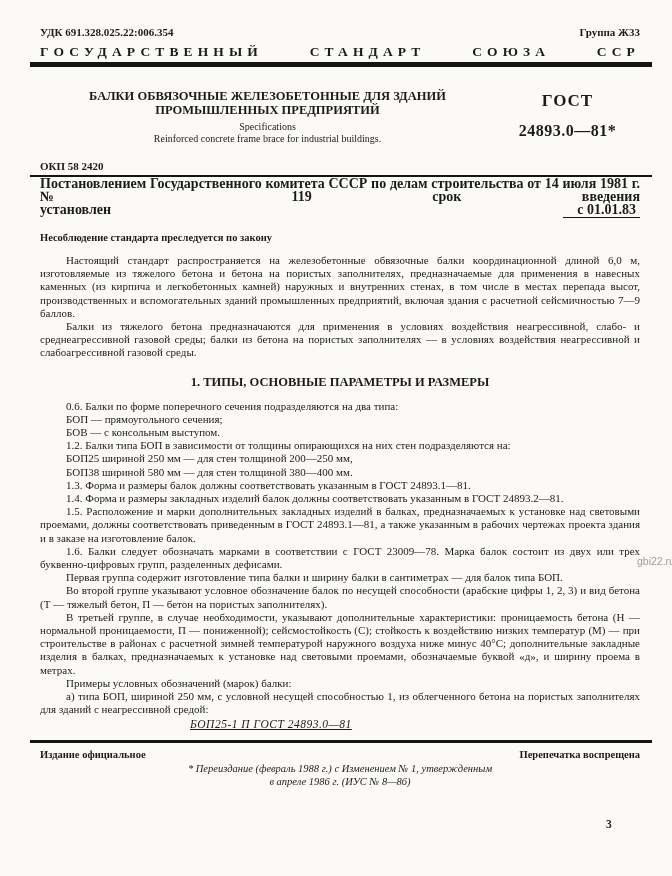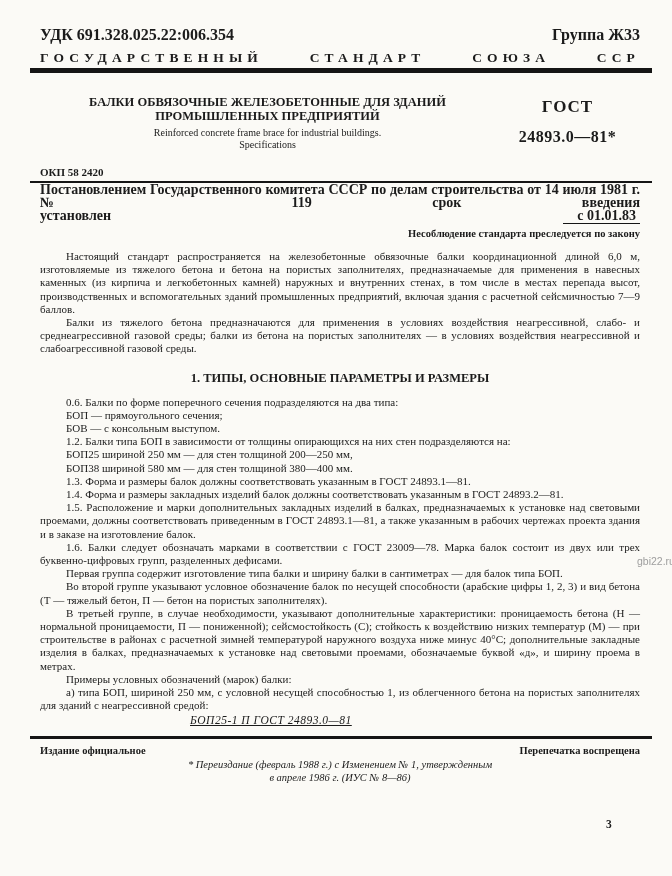--- a/index.html
+++ b/index.html
@@ -11,21 +11,21 @@
     font-family:"Liberation Serif", serif;
     color:#1b1b1b;
   }
   .content{position:absolute;left:40px;top:0;width:600px;}
   .rule{margin-left:-10px;margin-right:-12px;background:#151515;}
   .rule-thick{height:5px;}
   .rule-thin{height:2px;}
   .rule-footer{height:3px;}
 
   .toprow{display:flex;justify-content:space-between;padding-top:26px;
-    font-size:16px;font-weight:bold;}
+    font-size:11px;font-weight:bold;}
   .gost-header{
     margin-top:6px;font-size:13.5px;font-weight:bold;
     letter-spacing:0.38em;
     text-align:justify;text-align-last:justify;
     white-space:normal;
   }
   .hdr-bar{margin-top:2px;}
 
   .titleblock{display:flex;margin-top:22px;}
   .title-left{width:455px;text-align:center;}
@@ -37,21 +37,21 @@
   .gost-num{font-size:16px;font-weight:bold;margin-top:11px;letter-spacing:0.5px;}
 
   .okp{margin-top:16px;font-size:11px;font-weight:bold;}
   .okp-rule{margin-top:3px;}
 
   .decree{font-size:14px;font-weight:bold;line-height:13px;}
   .decree-l1{text-align:justify;text-align-last:justify;}
   .decree-l2{display:flex;justify-content:space-between;align-items:flex-start;}
   .decree-date{border-bottom:1.5px solid #151515;padding:0 4px 1px 14px;}
 
-  .law{margin-top:4px;text-align:right;font-size:10.5px;font-weight:bold;}
+  .law{margin-top:14px;text-align:left;font-size:10.5px;font-weight:bold;}
 
   .bodytext{margin-top:11px;font-size:11px;line-height:13.2px;}
   .bodytext p{margin:0;text-align:justify;text-indent:26px;}
   .section-h{margin:15px 0 10px 0;text-align:center;font-size:12.5px;font-weight:bold;}
   .example{font-style:italic;font-size:11.5px;margin:1px 0 0 150px;letter-spacing:0.5px;text-decoration:underline;}
 
   .footer-rule{margin-top:9px;}
   .footer-row{display:flex;justify-content:space-between;margin-top:6px;
     font-size:10.5px;font-weight:bold;}
   .note{margin-top:2px;text-align:center;font-style:italic;font-size:10.5px;line-height:13px;}
@@ -74,22 +74,22 @@
     <div class="gost-header">ГОСУДАРСТВЕННЫЙ СТАНДАРТ СОЮЗА ССР</div>
     <div class="rule rule-thick hdr-bar"></div>
 
     <div class="titleblock">
       <div class="title-left">
         <div class="title-main">
           <div>БАЛКИ ОБВЯЗОЧНЫЕ ЖЕЛЕЗОБЕТОННЫЕ ДЛЯ ЗДАНИЙ</div>
           <div>ПРОМЫШЛЕННЫХ ПРЕДПРИЯТИЙ</div>
         </div>
         <div class="title-en">
+          <div>Specifications</div>
           <div>Reinforced  concrete frame brace for industrial buildings.</div>
-          <div>Specifications</div>
         </div>
       </div>
       <div class="title-right">
         <div class="gost-label">ГОСТ</div>
         <div class="gost-num">24893.0—81*</div>
       </div>
     </div>
 
     <div class="okp">ОКП 58 2420</div>
     <div class="rule rule-thin okp-rule"></div>

